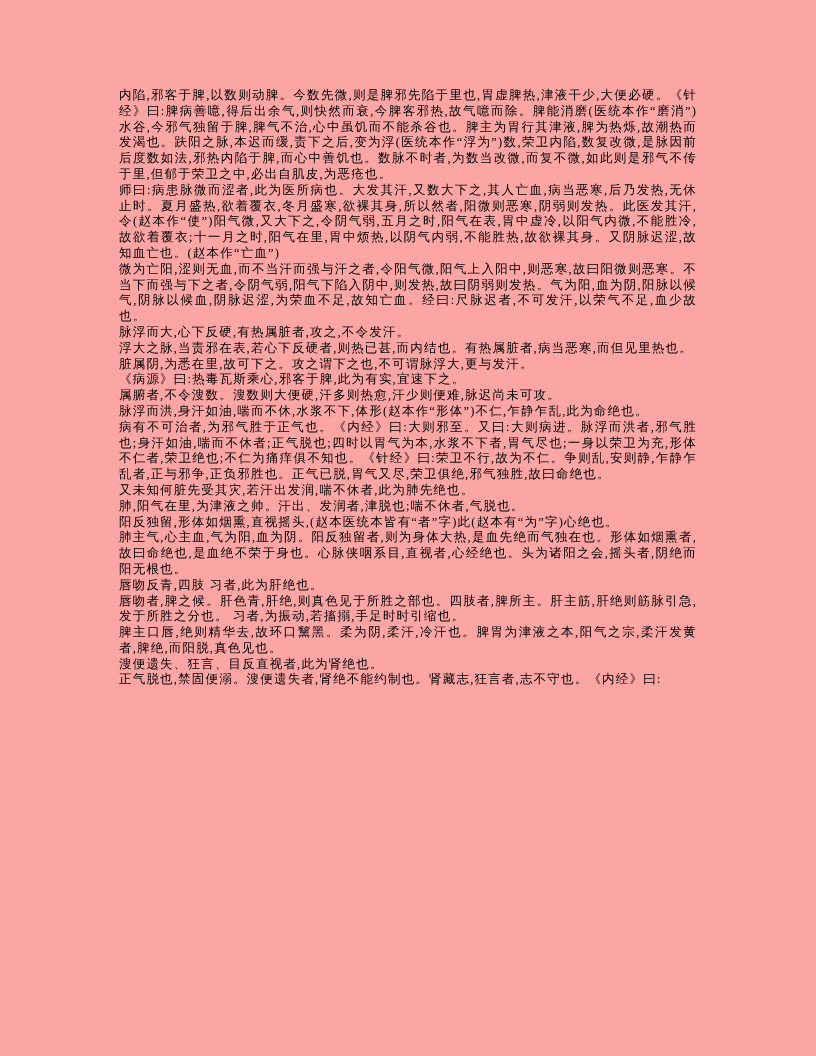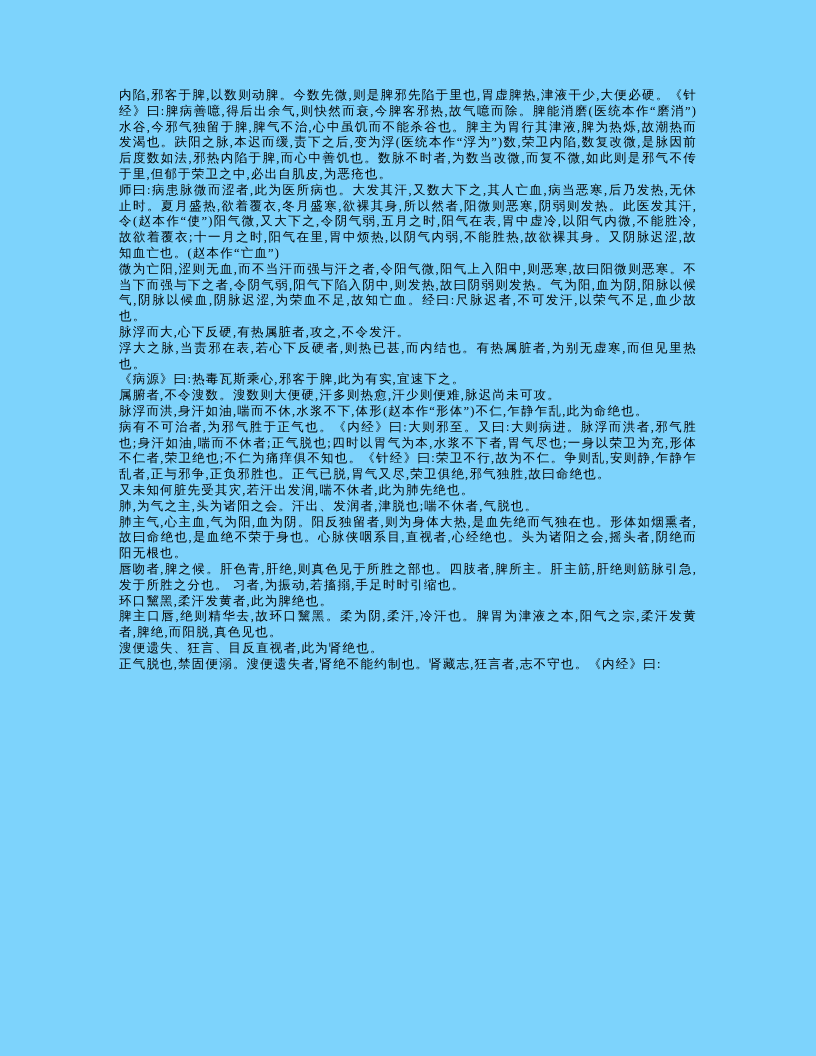--- a/index.html
+++ b/index.html
@@ -4,21 +4,21 @@
 <style>
   html, body {
     margin: 0;
     padding: 0;
     background: #ffffff;
   }
   .page {
     position: relative;
     width: 816px;
     height: 1056px;
-    background: #7dd3fc;
+    background: #fca5a5;
     overflow: hidden;
   }
   .text-block {
     position: absolute;
     left: 119px;
     top: 88px;
     width: 578px;
     color: #000000;
     font-family: "Liberation Serif", "DejaVu Serif", serif;
     font-size: 12.5px;
@@ -35,27 +35,29 @@
 </style>
 </head>
 <body>
 
 <div class="page">
   <div class="text-block" id="text-block">
       <p>内陷,邪客于脾,以数则动脾。今数先微,则是脾邪先陷于里也,胃虚脾热,津液干少,大便必硬。《针经》曰:脾病善噫,得后出余气,则快然而衰,今脾客邪热,故气噫而除。脾能消磨(医统本作“磨消”)水谷,今邪气独留于脾,脾气不治,心中虽饥而不能杀谷也。脾主为胃行其津液,脾为热烁,故潮热而发渴也。趺阳之脉,本迟而缓,责下之后,变为浮(医统本作“浮为”)数,荣卫内陷,数复改微,是脉因前后度数如法,邪热内陷于脾,而心中善饥也。数脉不时者,为数当改微,而复不微,如此则是邪气不传于里,但郁于荣卫之中,必出自肌皮,为恶疮也。</p>
       <p>师曰:病患脉微而涩者,此为医所病也。大发其汗,又数大下之,其人亡血,病当恶寒,后乃发热,无休止时。夏月盛热,欲着覆衣,冬月盛寒,欲裸其身,所以然者,阳微则恶寒,阴弱则发热。此医发其汗,令(赵本作“使”)阳气微,又大下之,令阴气弱,五月之时,阳气在表,胃中虚冷,以阳气内微,不能胜冷,故欲着覆衣;十一月之时,阳气在里,胃中烦热,以阴气内弱,不能胜热,故欲裸其身。又阴脉迟涩,故知血亡也。(赵本作“亡血”)</p>
       <p>微为亡阳,涩则无血,而不当汗而强与汗之者,令阳气微,阳气上入阳中,则恶寒,故曰阳微则恶寒。不当下而强与下之者,令阴气弱,阳气下陷入阴中,则发热,故曰阴弱则发热。气为阳,血为阴,阳脉以候气,阴脉以候血,阴脉迟涩,为荣血不足,故知亡血。经曰:尺脉迟者,不可发汗,以荣气不足,血少故也。</p>
       <p>脉浮而大,心下反硬,有热属脏者,攻之,不令发汗。</p>
-      <p>浮大之脉,当责邪在表,若心下反硬者,则热已甚,而内结也。有热属脏者,为别无虚寒,而但见里热也。</p>
+      <p>浮大之脉,当责邪在表,若心下反硬者,则热已甚,而内结也。有热属脏者,病当恶寒,而但见里热也。</p>
+      <p>脏属阴,为悉在里,故可下之。攻之谓下之也,不可谓脉浮大,更与发汗。</p>
       <p>《病源》曰:热毒瓦斯乘心,邪客于脾,此为有实,宜速下之。</p>
       <p>属腑者,不令溲数。溲数则大便硬,汗多则热愈,汗少则便难,脉迟尚未可攻。</p>
       <p>脉浮而洪,身汗如油,喘而不休,水浆不下,体形(赵本作“形体”)不仁,乍静乍乱,此为命绝也。</p>
       <p>病有不可治者,为邪气胜于正气也。《内经》曰:大则邪至。又曰:大则病进。脉浮而洪者,邪气胜也;身汗如油,喘而不休者;正气脱也;四时以胃气为本,水浆不下者,胃气尽也;一身以荣卫为充,形体不仁者,荣卫绝也;不仁为痛痒俱不知也。《针经》曰:荣卫不行,故为不仁。争则乱,安则静,乍静乍乱者,正与邪争,正负邪胜也。正气已脱,胃气又尽,荣卫俱绝,邪气独胜,故曰命绝也。</p>
       <p>又未知何脏先受其灾,若汗出发润,喘不休者,此为肺先绝也。</p>
-      <p>肺,为气之主,头为诸阳之会。汗出、发润者,津脱也;喘不休者,气脱也。</p>
+      <p>肺,阳气在里,为津液之帅。汗出、发润者,津脱也;喘不休者,气脱也。</p>
+      <p>阳反独留,形体如烟熏,直视摇头,(赵本医统本皆有“者”字)此(赵本有“为”字)心绝也。</p>
       <p>肺主气,心主血,气为阳,血为阴。阳反独留者,则为身体大热,是血先绝而气独在也。形体如烟熏者,故曰命绝也,是血绝不荣于身也。心脉侠咽系目,直视者,心经绝也。头为诸阳之会,摇头者,阴绝而阳无根也。</p>
+      <p>唇吻反青,四肢 习者,此为肝绝也。</p>
       <p>唇吻者,脾之候。肝色青,肝绝,则真色见于所胜之部也。四肢者,脾所主。肝主筋,肝绝则筋脉引急,发于所胜之分也。 习者,为振动,若搐搦,手足时时引缩也。</p>
-      <p>环口黧黑,柔汗发黄者,此为脾绝也。</p>
       <p>脾主口唇,绝则精华去,故环口黧黑。柔为阴,柔汗,冷汗也。脾胃为津液之本,阳气之宗,柔汗发黄者,脾绝,而阳脱,真色见也。</p>
       <p>溲便遗失、狂言、目反直视者,此为肾绝也。</p>
       <p>正气脱也,禁固便溺。溲便遗失者,肾绝不能约制也。肾藏志,狂言者,志不守也。《内经》曰:</p>
     </div>
 </div>
 
 </body></html>

